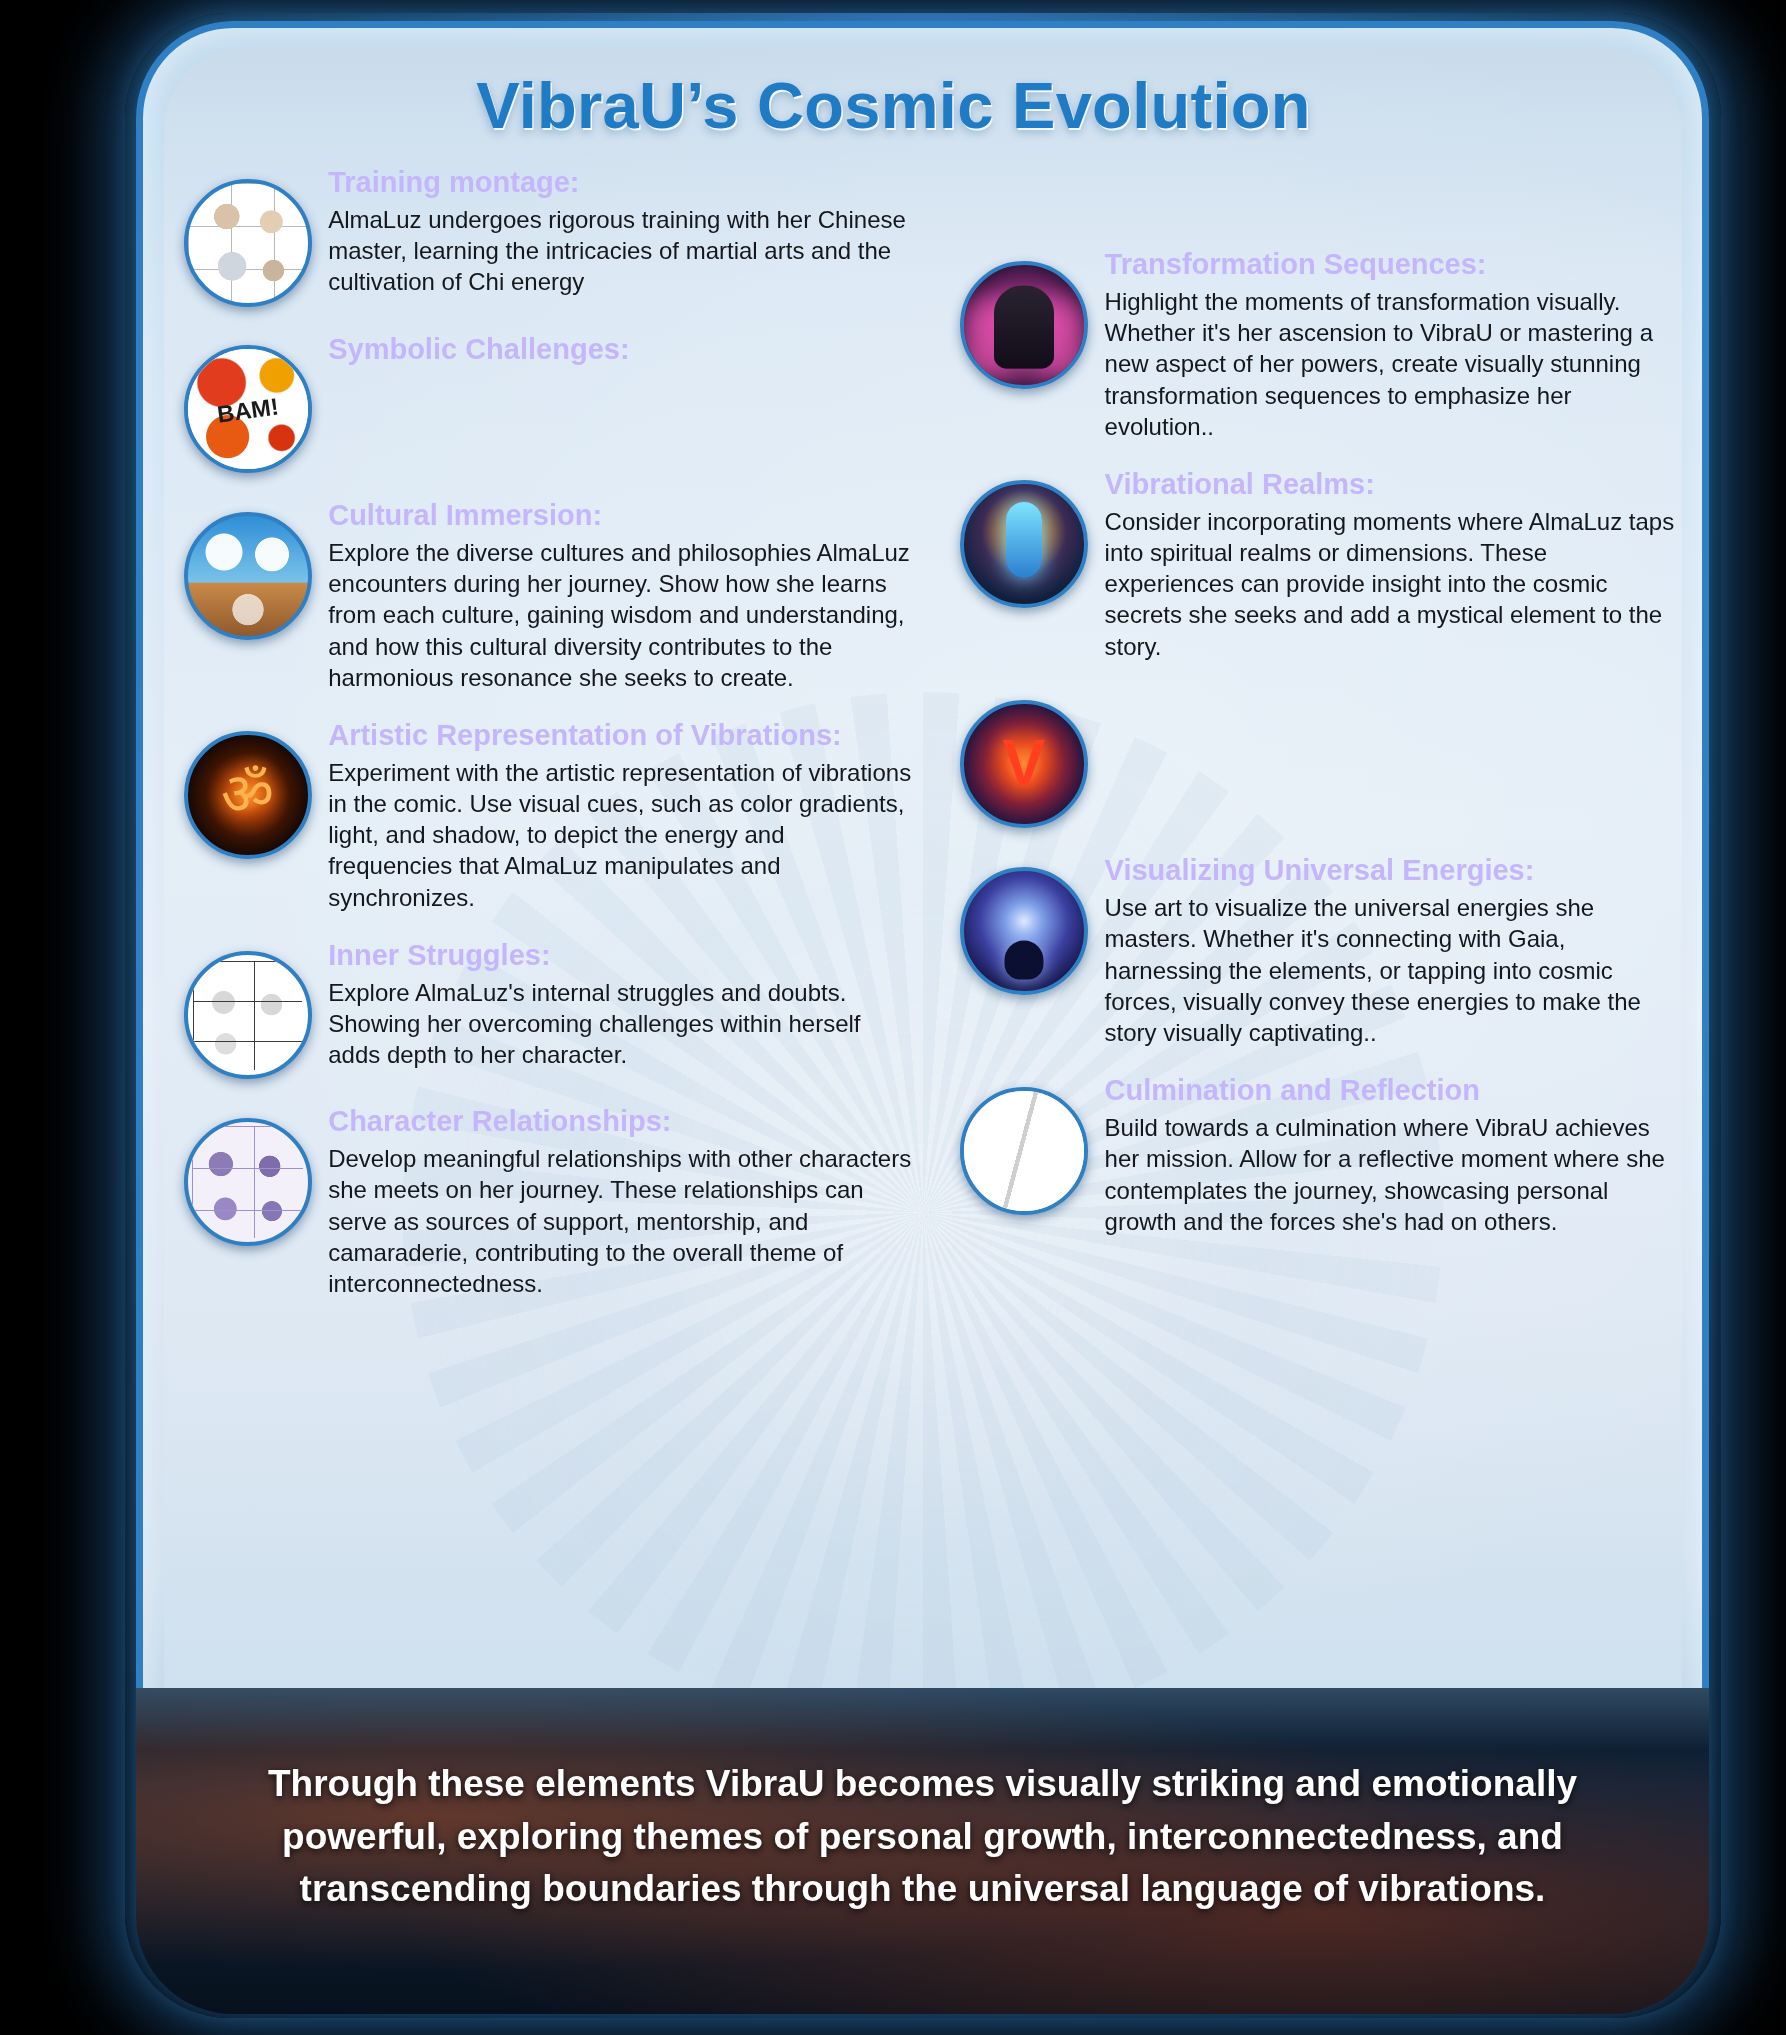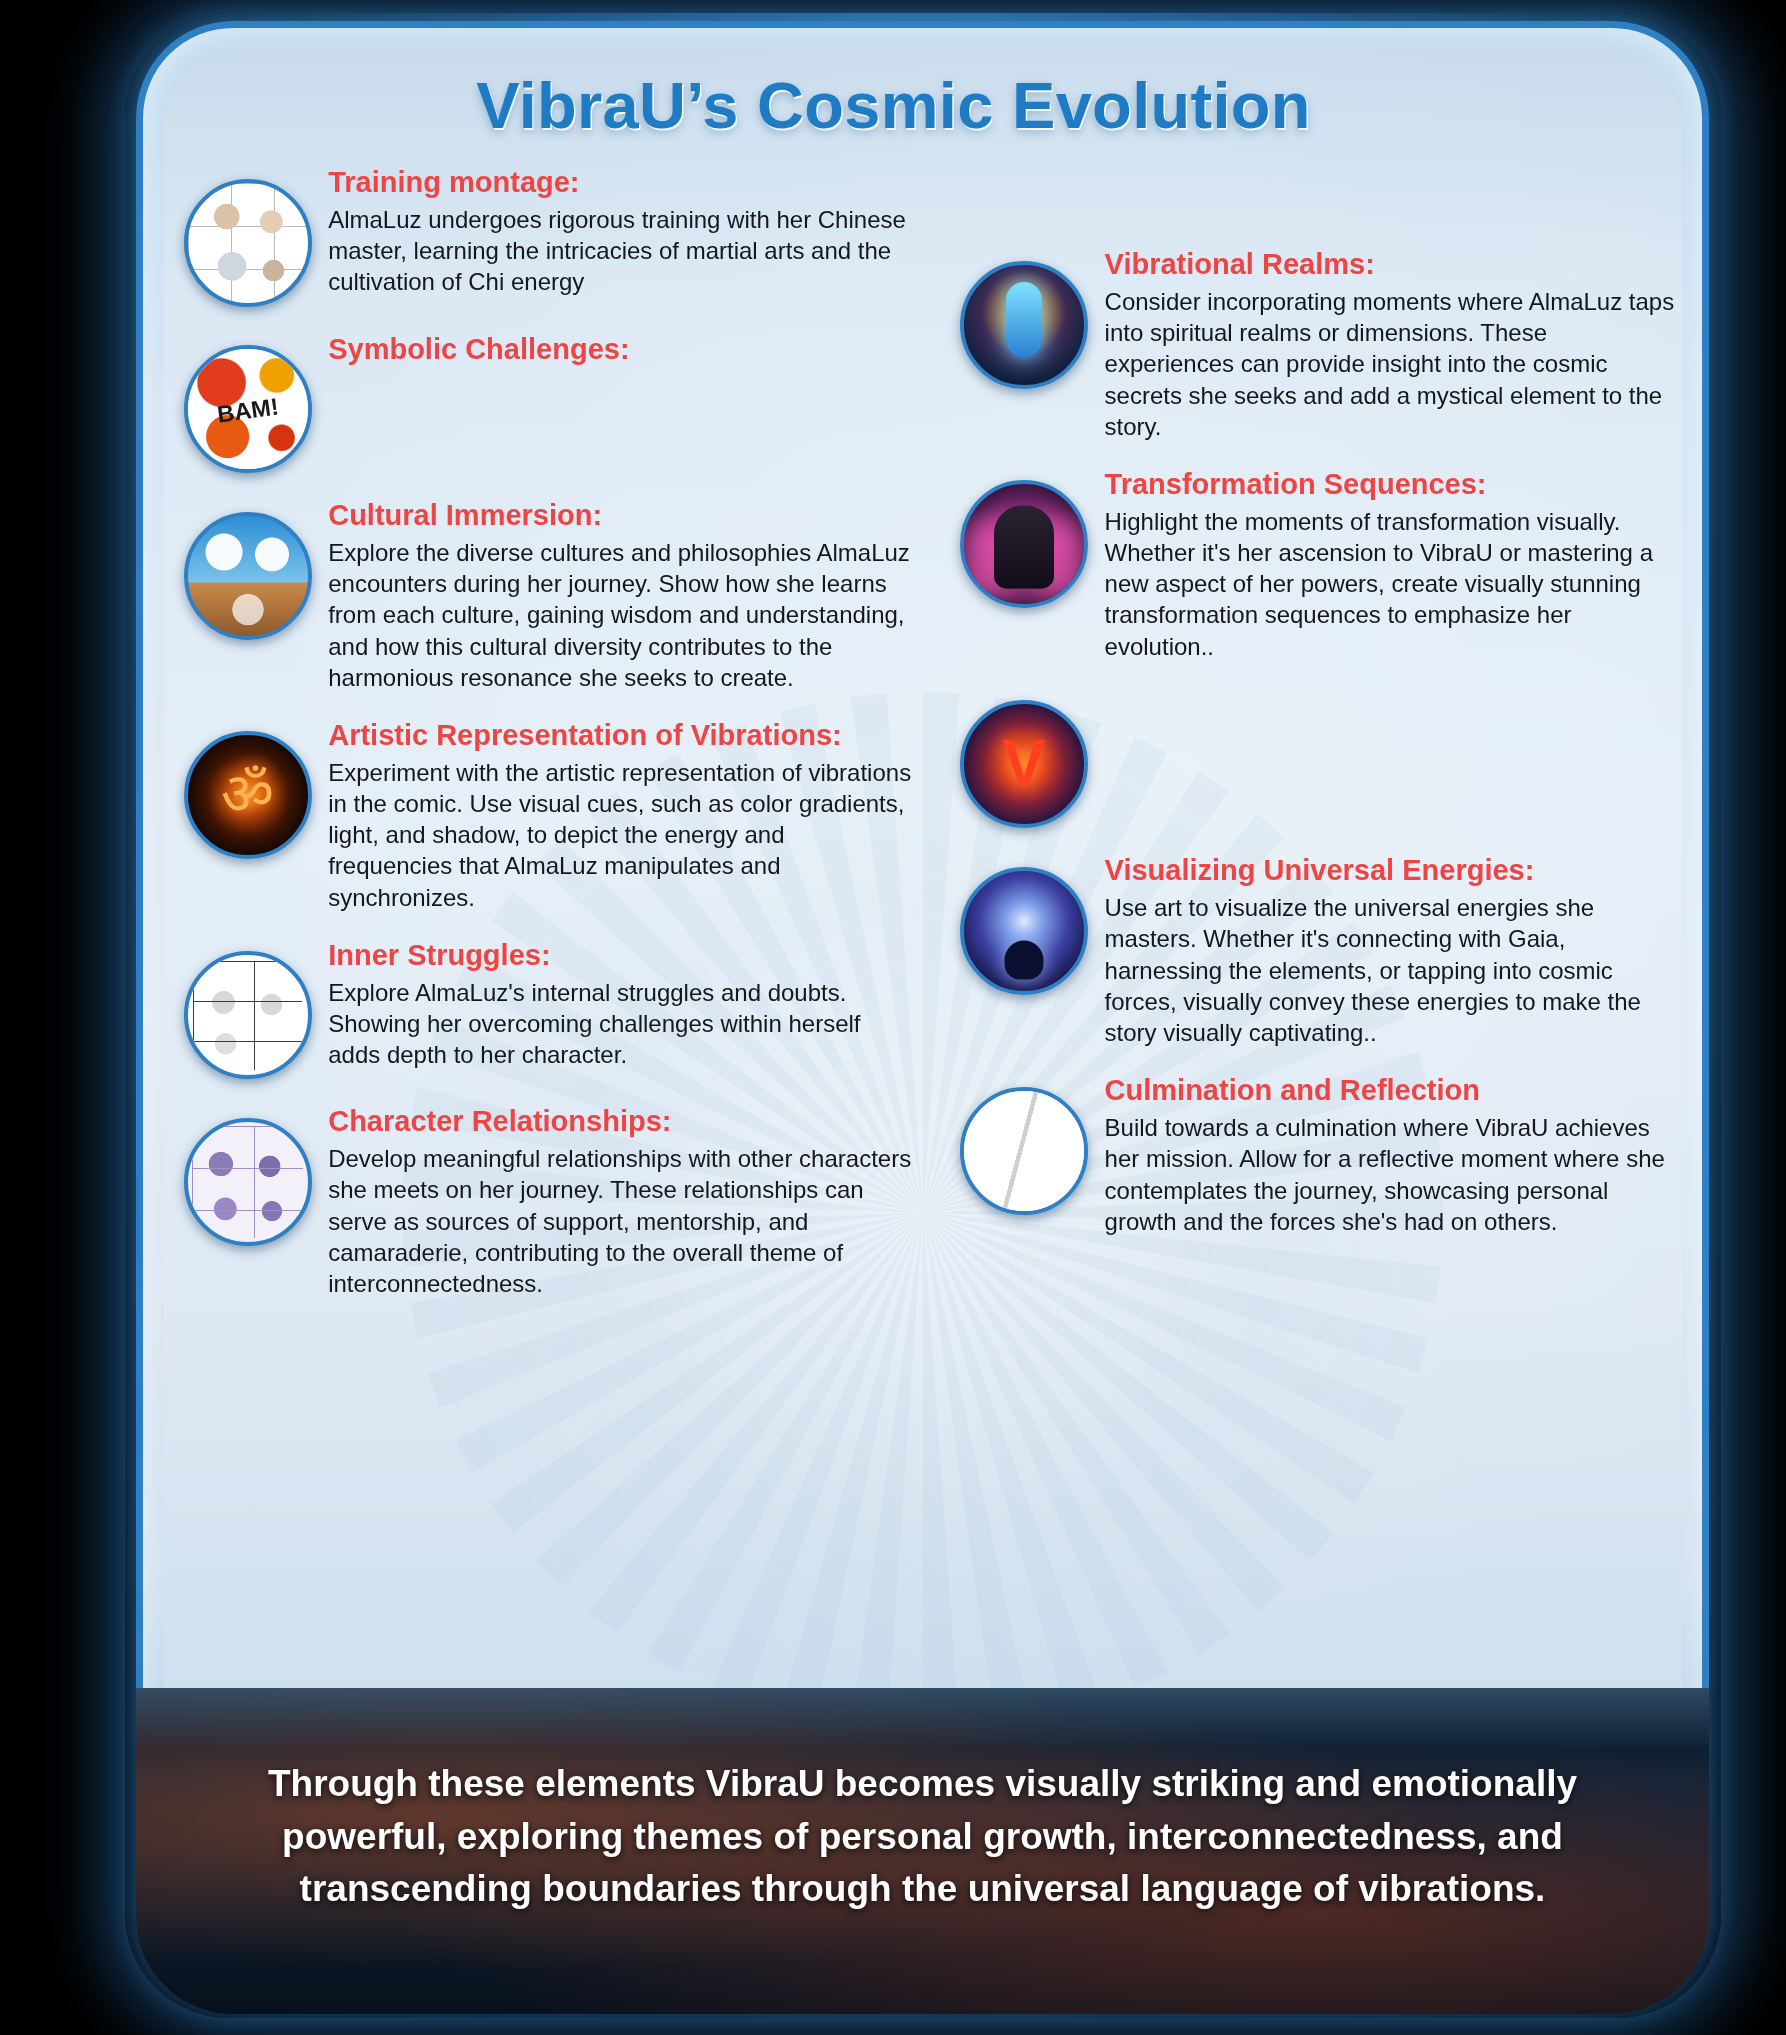--- a/index.html
+++ b/index.html
@@ -145,21 +145,21 @@
     background: #ffffff;
   }
   .thumb .inner {
     position: absolute;
     inset: 0;
   }
   .txt { flex: 1 1 auto; padding-left: 9.7px; }
   .item-title {
     font-size: 29px;
     font-weight: bold;
-    color: #ef4444;
+    color: #c4b5fd;
     margin: 0 0 5.5px 0;
     line-height: 1.12;
   }
   .item-body {
     font-size: 24px;
     color: #14171c;
     line-height: 1.30;
     margin: 0;
   }
 
@@ -397,39 +397,39 @@
           <p class="item-body">Develop meaningful relationships with other characters she meets on her journey. These relationships can serve as sources of support, mentorship, and camaraderie, contributing to the overall theme of interconnectedness.</p>
         </div>
       </div>
 
     </div>
 
     <div class="col col-right">
 
       <div class="item">
         <div class="thumb-wrap">
+          <div class="thumb art-transform">
+              <div class="inner"></div>
+            </div>
+        </div>
+        <div class="txt">
+          <p class="item-title">Transformation Sequences:</p>
+          <p class="item-body">Highlight the moments of transformation visually. Whether it's her ascension to VibraU or mastering a new aspect of her powers, create visually stunning transformation sequences to emphasize her evolution..</p>
+        </div>
+      </div>
+
+      <div class="item">
+        <div class="thumb-wrap">
           <div class="thumb art-realms">
               <div class="inner"></div>
             </div>
         </div>
         <div class="txt">
           <p class="item-title">Vibrational Realms:</p>
           <p class="item-body">Consider incorporating moments where AlmaLuz taps into spiritual realms or dimensions. These experiences can provide insight into the cosmic secrets she seeks and add a mystical element to the story.</p>
-        </div>
-      </div>
-
-      <div class="item">
-        <div class="thumb-wrap">
-          <div class="thumb art-transform">
-              <div class="inner"></div>
-            </div>
-        </div>
-        <div class="txt">
-          <p class="item-title">Transformation Sequences:</p>
-          <p class="item-body">Highlight the moments of transformation visually. Whether it's her ascension to VibraU or mastering a new aspect of her powers, create visually stunning transformation sequences to emphasize her evolution..</p>
         </div>
       </div>
 
       <div class="item">
         <div class="thumb-wrap">
           <div class="thumb art-mission">
               <div class="inner"></div>
             </div>
         </div>
       </div>

